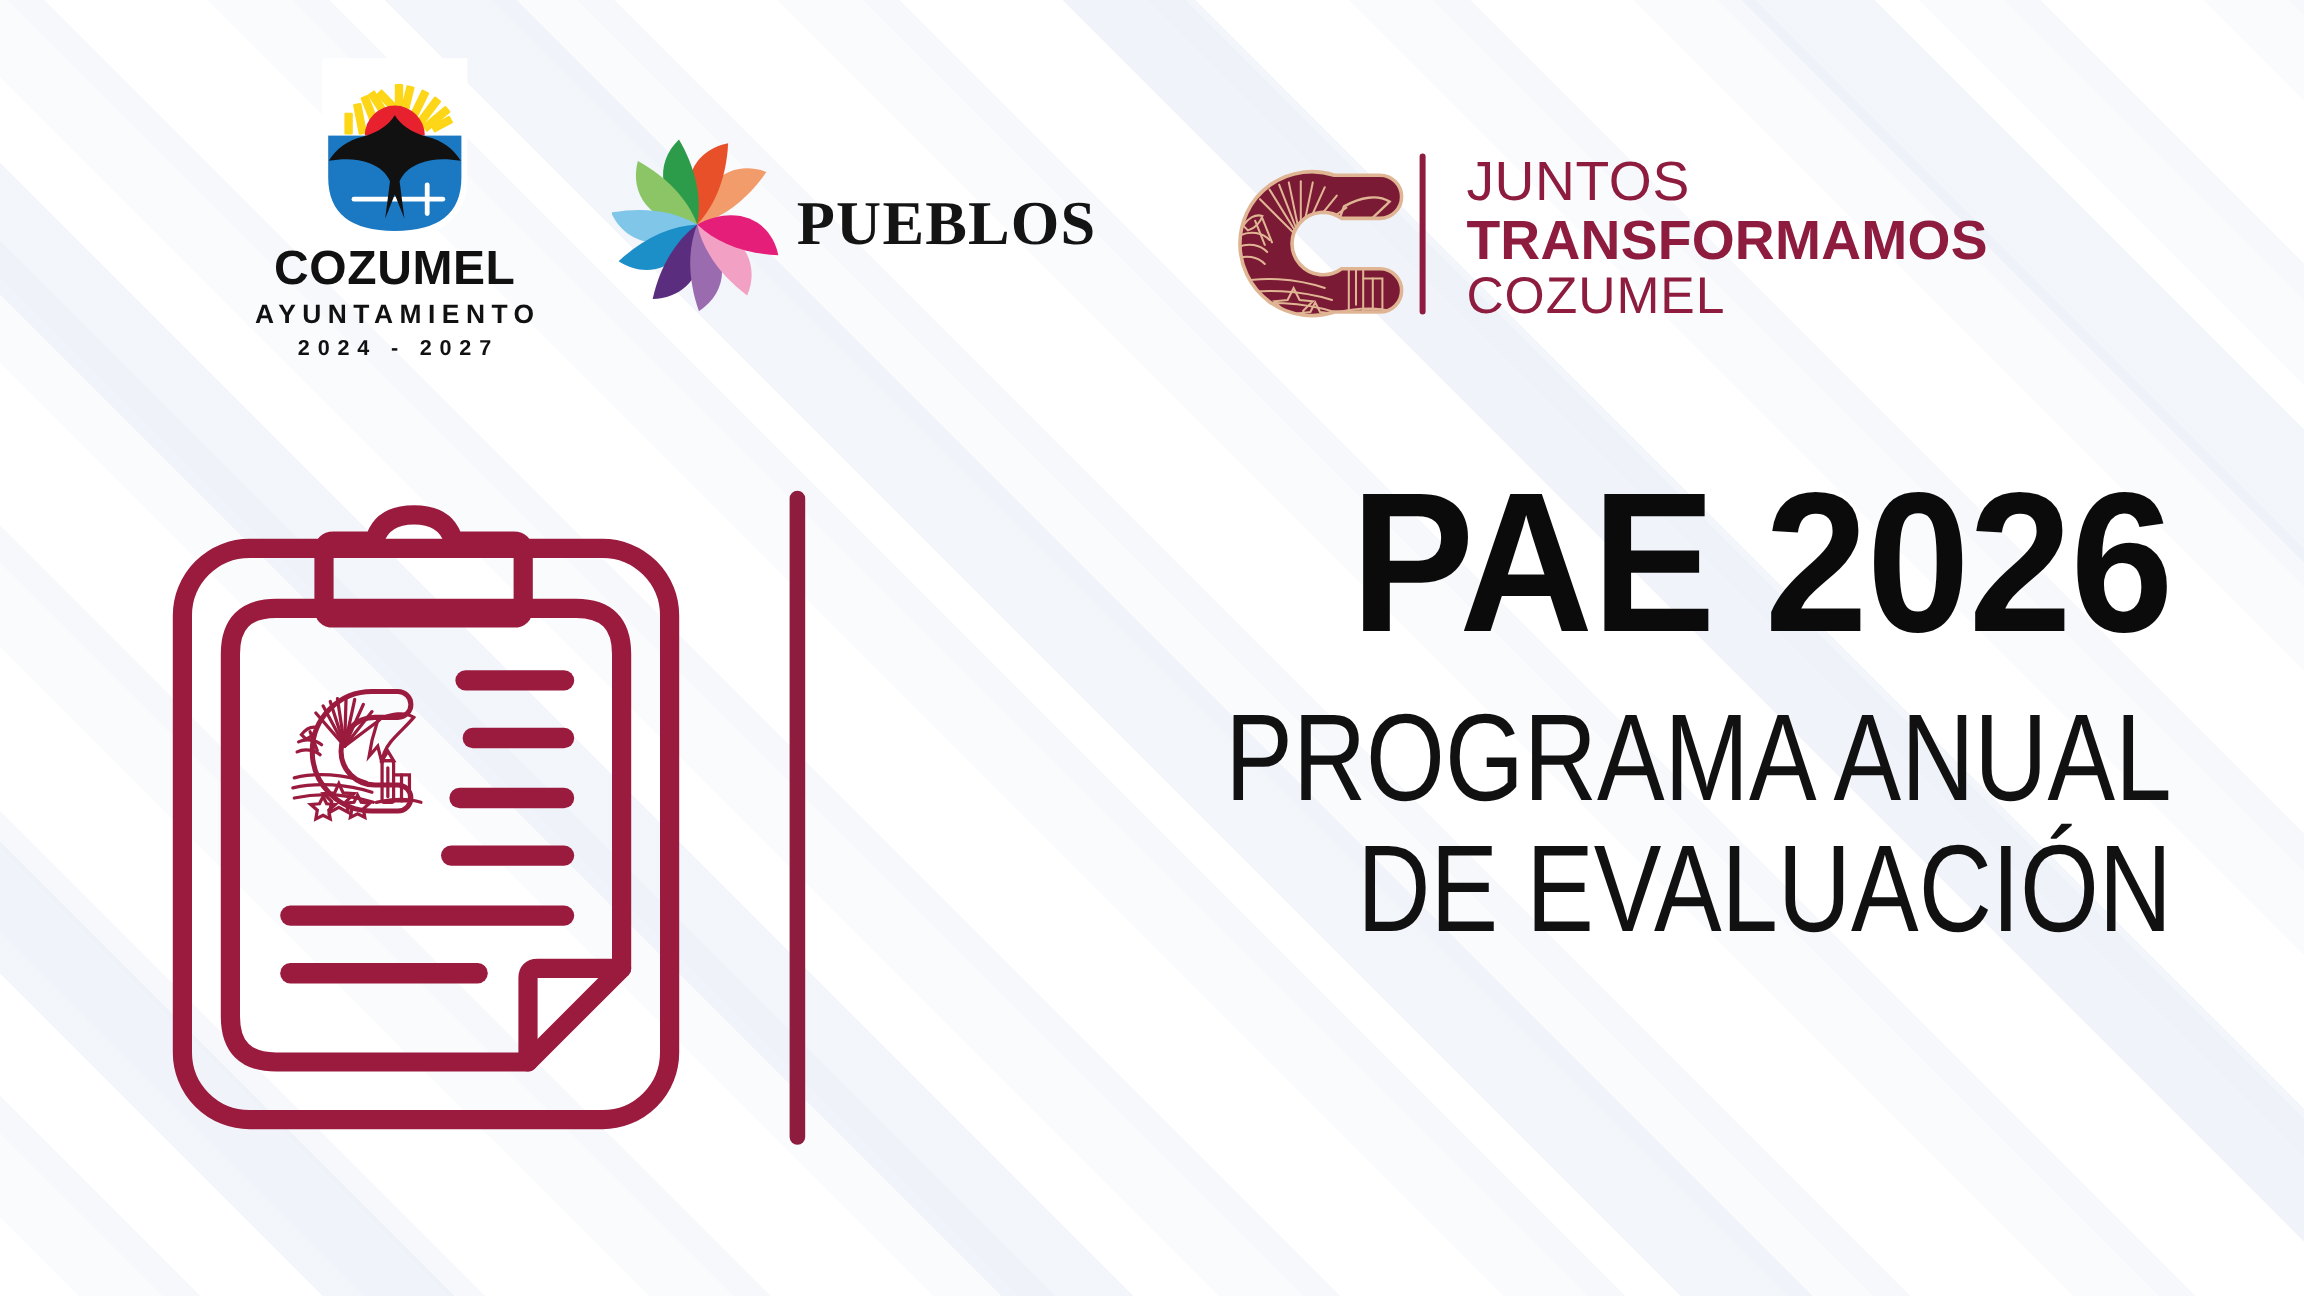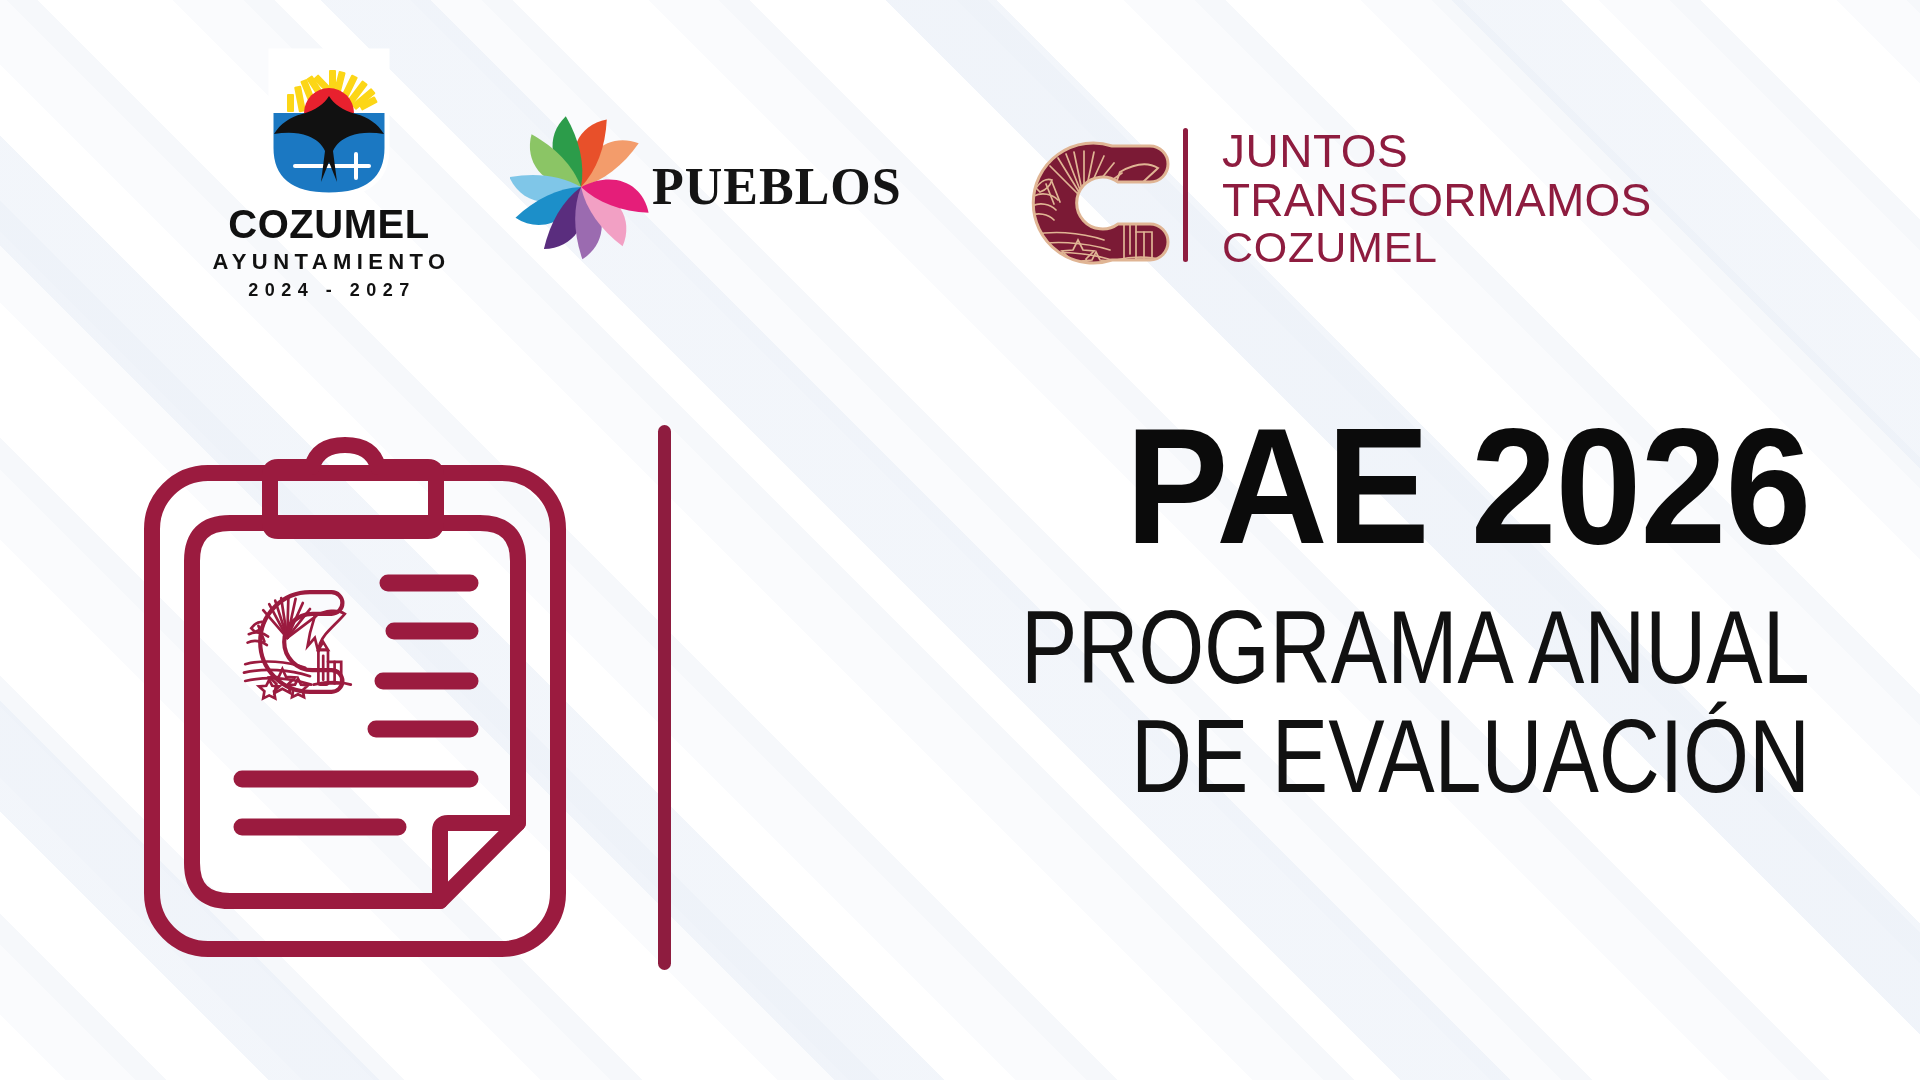--- a/index.html
+++ b/index.html
@@ -72,21 +72,21 @@
   .cz-years{
     font-family:"Liberation Sans", sans-serif;
     font-weight:bold;color:#111111;
     font-size:18px;letter-spacing:6.5px;line-height:1;margin-top:8px;
     padding-left:6px;
   }
 
   
   .logo-pueblos{
     position:absolute;left:510px;top:112px;
-    display:flex;align-items:center;gap:0;
+    display:flex;align-items:center;gap:12px;
   }
   .pm-mark{width:142px;height:150px;}
   .pm-text{display:flex;flex-direction:column;line-height:.88;}
   .pm-l1,.pm-l2{
     font-family:"Liberation Serif", serif;
     font-weight:bold;color:#141414;
     font-size:52px;letter-spacing:1px;
   }
   .pm-l2{font-size:55px;margin-top:-2px;}
 
@@ -95,25 +95,25 @@
     position:absolute;left:1000px;top:100px;
     display:flex;align-items:flex-start;margin-top:28px;
   }
   .jt-mark{width:175px;height:150px;}
   .jt-rule{
     width:5px;height:134px;background:#8E1C3F;border-radius:3px;
     margin:0 34px 0 8px;
   }
   .jt-text{display:flex;flex-direction:column;line-height:1.0;}
   .jt-l1{font-size:46px;font-weight:normal;color:#8E1C3F;letter-spacing:.5px;}
-  .jt-l2{font-size:46px;font-weight:normal;color:#8E1C3F;letter-spacing:.2px;margin-top:3px;}
+  .jt-l2{font-size:46px;font-weight:bold;color:#8E1C3F;letter-spacing:.2px;margin-top:3px;}
   .jt-l3{font-size:43px;font-weight:normal;color:#8E1C3F;letter-spacing:.8px;margin-top:3px;}
 
   
-  #hero{position:absolute;left:0;top:406px;width:1575px;height:600px;}
+  #hero{position:absolute;left:0;top:390px;width:1575px;height:600px;}
 
   #clipboard-icon{position:absolute;left:140px;top:25px;width:430px;height:530px;}
 
   #hero-divider{
     position:absolute;left:658px;top:19px;
     width:13px;height:545px;background:#8E1C3F;border-radius:7px;
   }
 
   #hero-text{
     position:absolute;left:700px;top:0;width:1110px;

